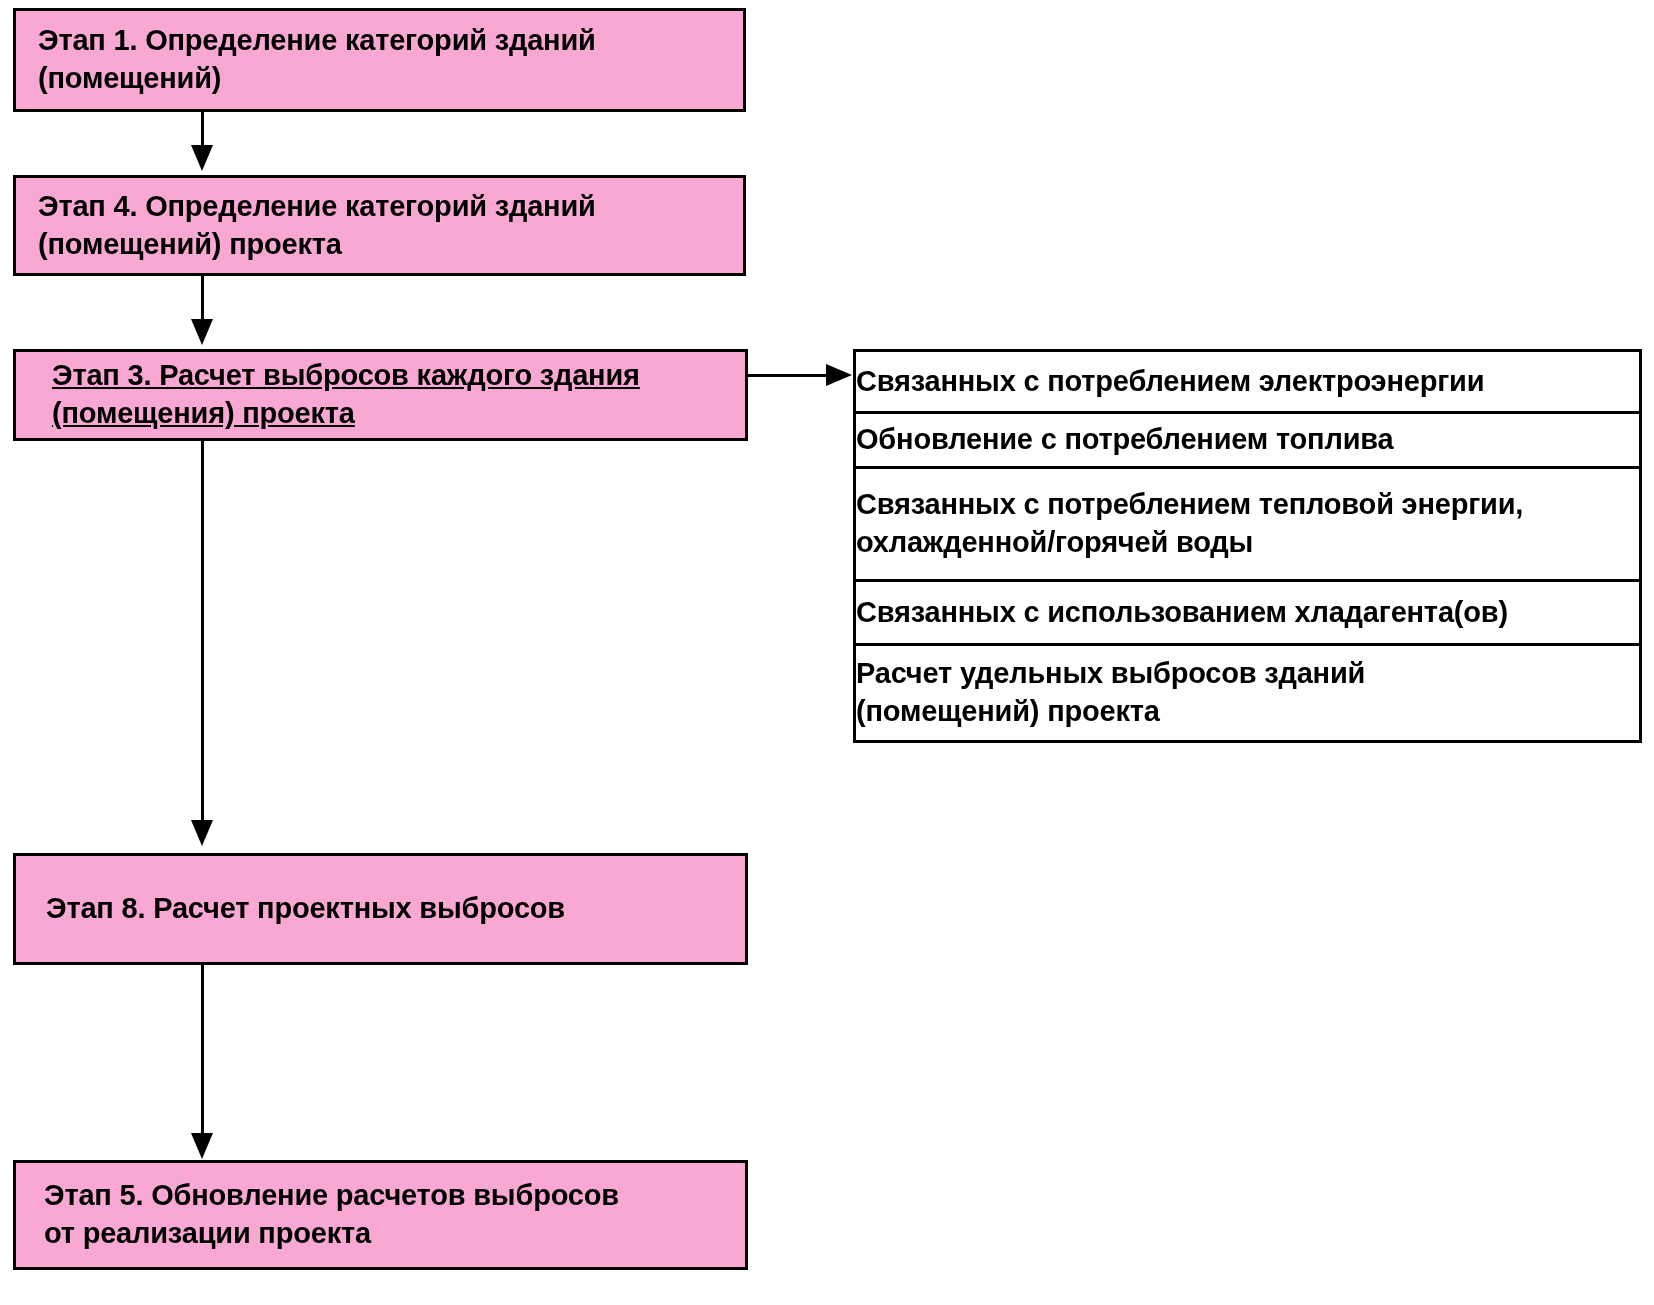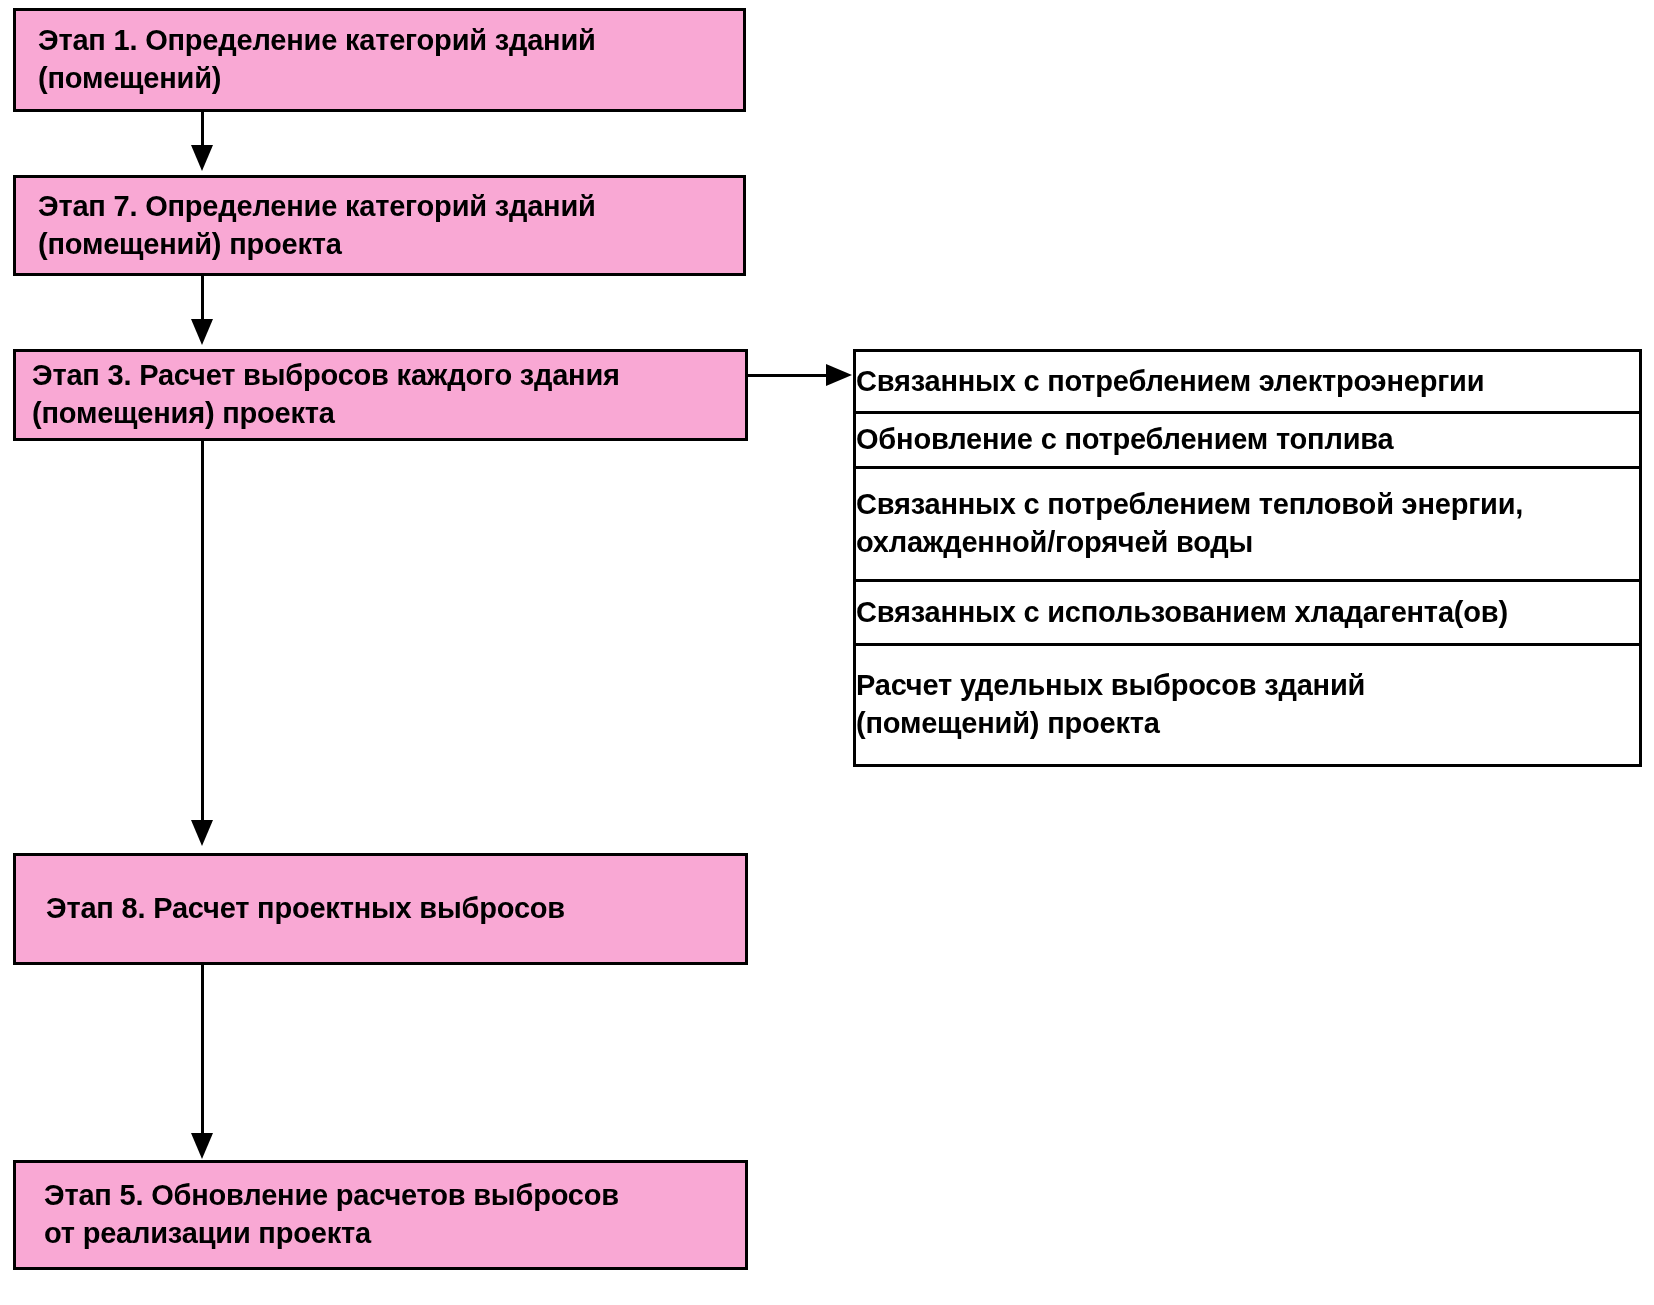--- a/index.html
+++ b/index.html
@@ -35,21 +35,21 @@
     letter-spacing: -0.2px;
     white-space: pre-line;
   }
 
   .box1 { left: 13px;  top: 8px;    width: 733px; height: 104px; }
   .box2 { left: 13px;  top: 175px;  width: 733px; height: 101px; }
   .box3 { left: 13px;  top: 349px;  width: 735px; height: 92px;  }
   .box4 { left: 13px;  top: 853px;  width: 735px; height: 112px; }
   .box5 { left: 13px;  top: 1160px; width: 735px; height: 110px; }
 
-  .box3 .box-text { padding-left: 16px; }
+  .box3 .box-text { padding-left: 36px; text-decoration: underline; }
   .box4 .box-text { padding-left: 30px; }
   .box5 .box-text { padding-left: 28px; }
 
   
   .sub-table {
     position: absolute;
     left: 853px;
     top: 349px;
     width: 789px;
     box-sizing: border-box;
@@ -70,21 +70,21 @@
     font-weight: bold;
     line-height: 1.30;
     color: #000000;
     letter-spacing: -0.2px;
     white-space: pre-line;
   }
   .r1 { height: 62px; }
   .r2 { height: 55px; }
   .r3 { height: 113px; }
   .r4 { height: 64px; }
-  .r5 { height: 118px; border-bottom: none; }
+  .r5 { height: 94px; border-bottom: none; }
 
   
   .v-line {
     position: absolute;
     width: 3px;
     background: #000000;
   }
   .h-line {
     position: absolute;
     height: 3px;
@@ -127,21 +127,21 @@
 <body>
 
 <div id="canvas">
 
   <div class="proc-box box1">
     <div class="box-text">Этап 1. Определение категорий зданий
 (помещений)</div>
   </div>
 
   <div class="proc-box box2">
-    <div class="box-text">Этап 7. Определение категорий зданий
+    <div class="box-text">Этап 4. Определение категорий зданий
 (помещений) проекта</div>
   </div>
 
   <div class="proc-box box3">
     <div class="box-text">Этап 3. Расчет выбросов каждого здания
 (помещения) проекта</div>
   </div>
 
   <div class="proc-box box4">
     <div class="box-text">Этап 8. Расчет проектных выбросов</div>

